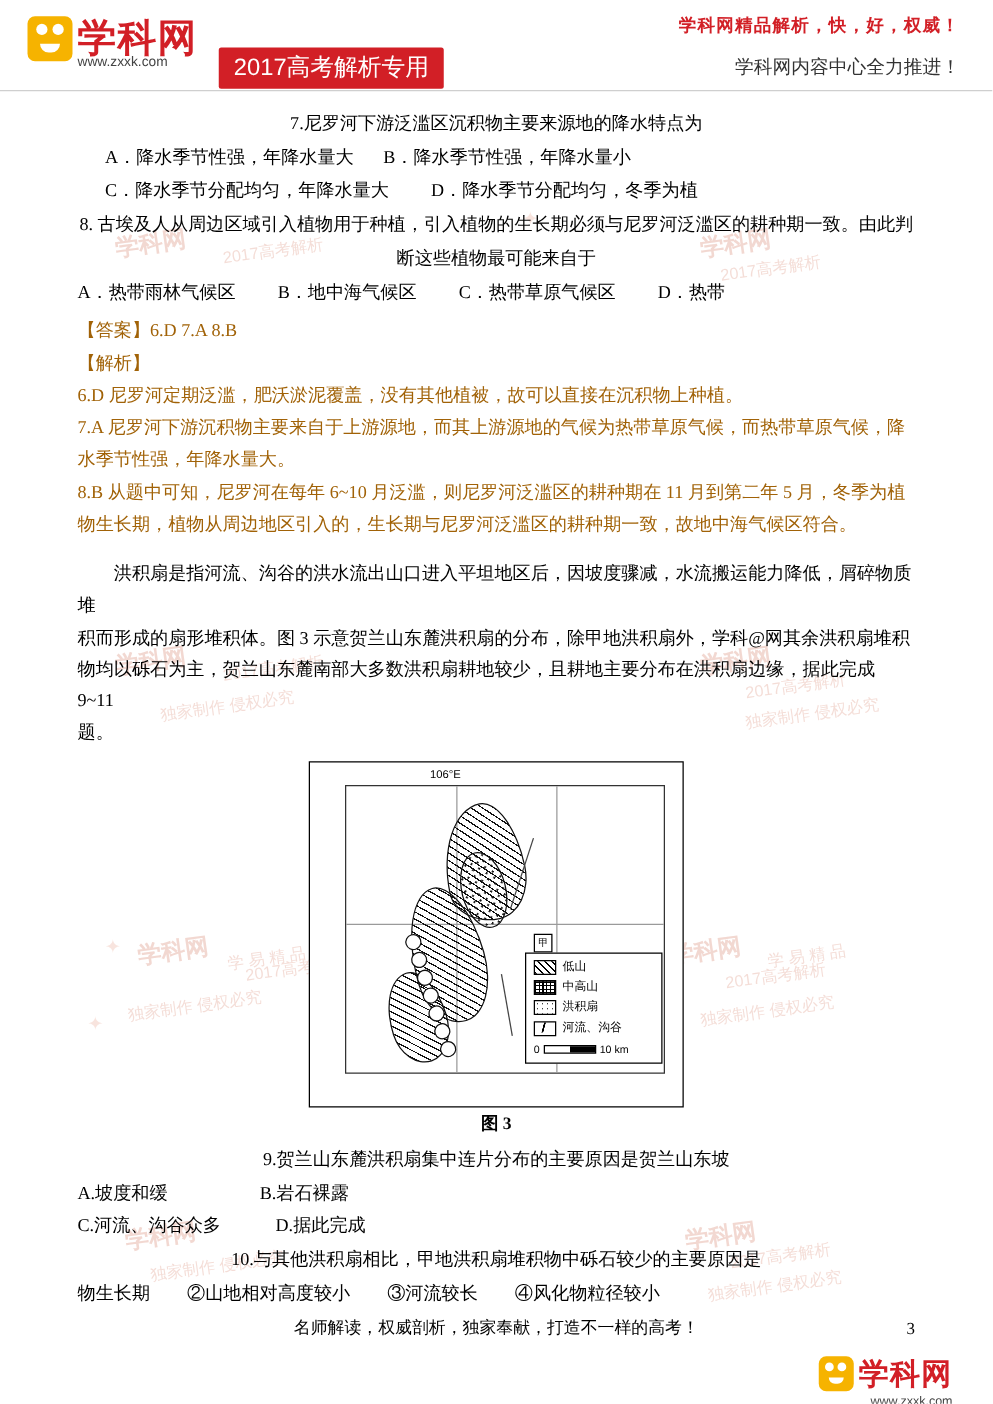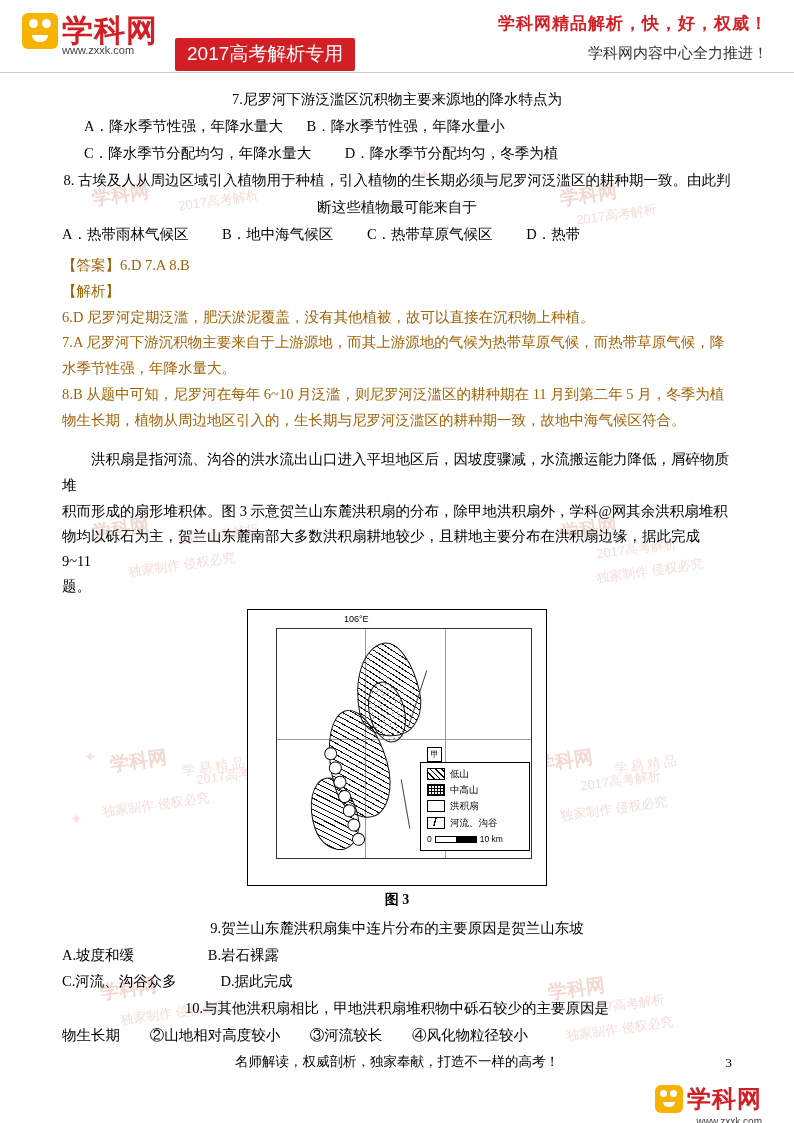--- a/index.html
+++ b/index.html
@@ -105,21 +105,21 @@
     color: #fff;
     font-size: 19px;
     padding: 3px 12px 4px 12px;
     font-family: "Liberation Sans", sans-serif;
     border-radius: 2px;
   }
   .slogan-top {
     position: absolute;
     right: 26px;
     top: 12px;
-    font-size: 17px;
+    font-size: 14px;
     color: #d21f26;
     font-weight: bold;
     font-family: "Liberation Sans", sans-serif;
     letter-spacing: 1px;
   }
   .slogan-bottom {
     position: absolute;
     right: 26px;
     top: 44px;
     font-size: 15px;

